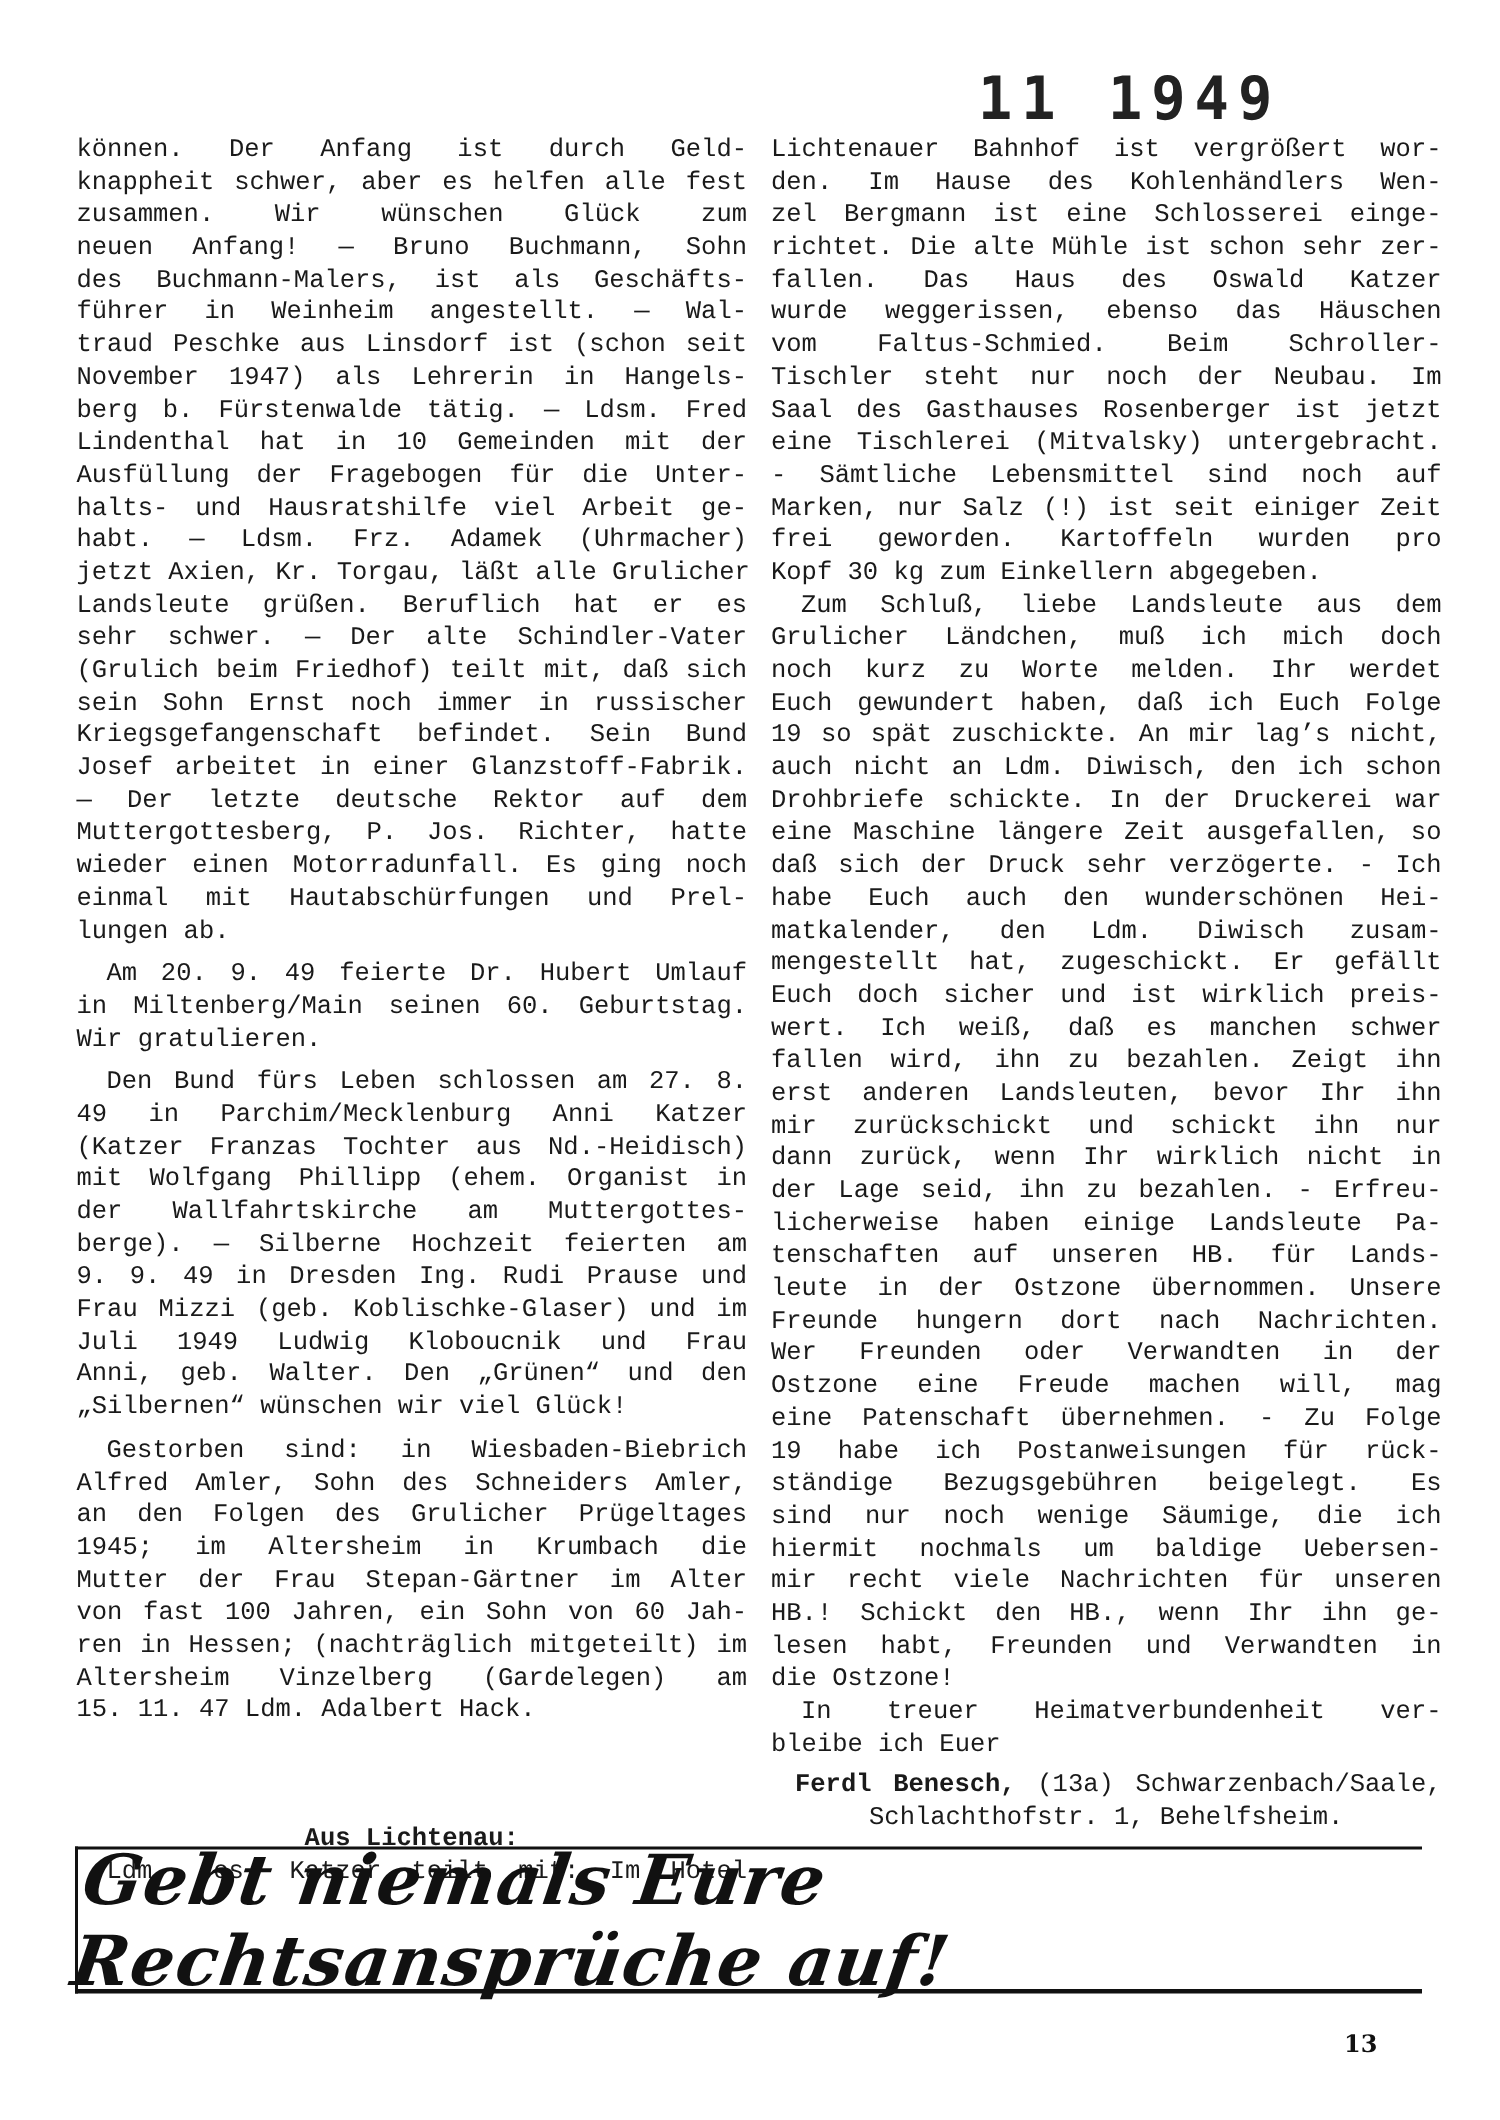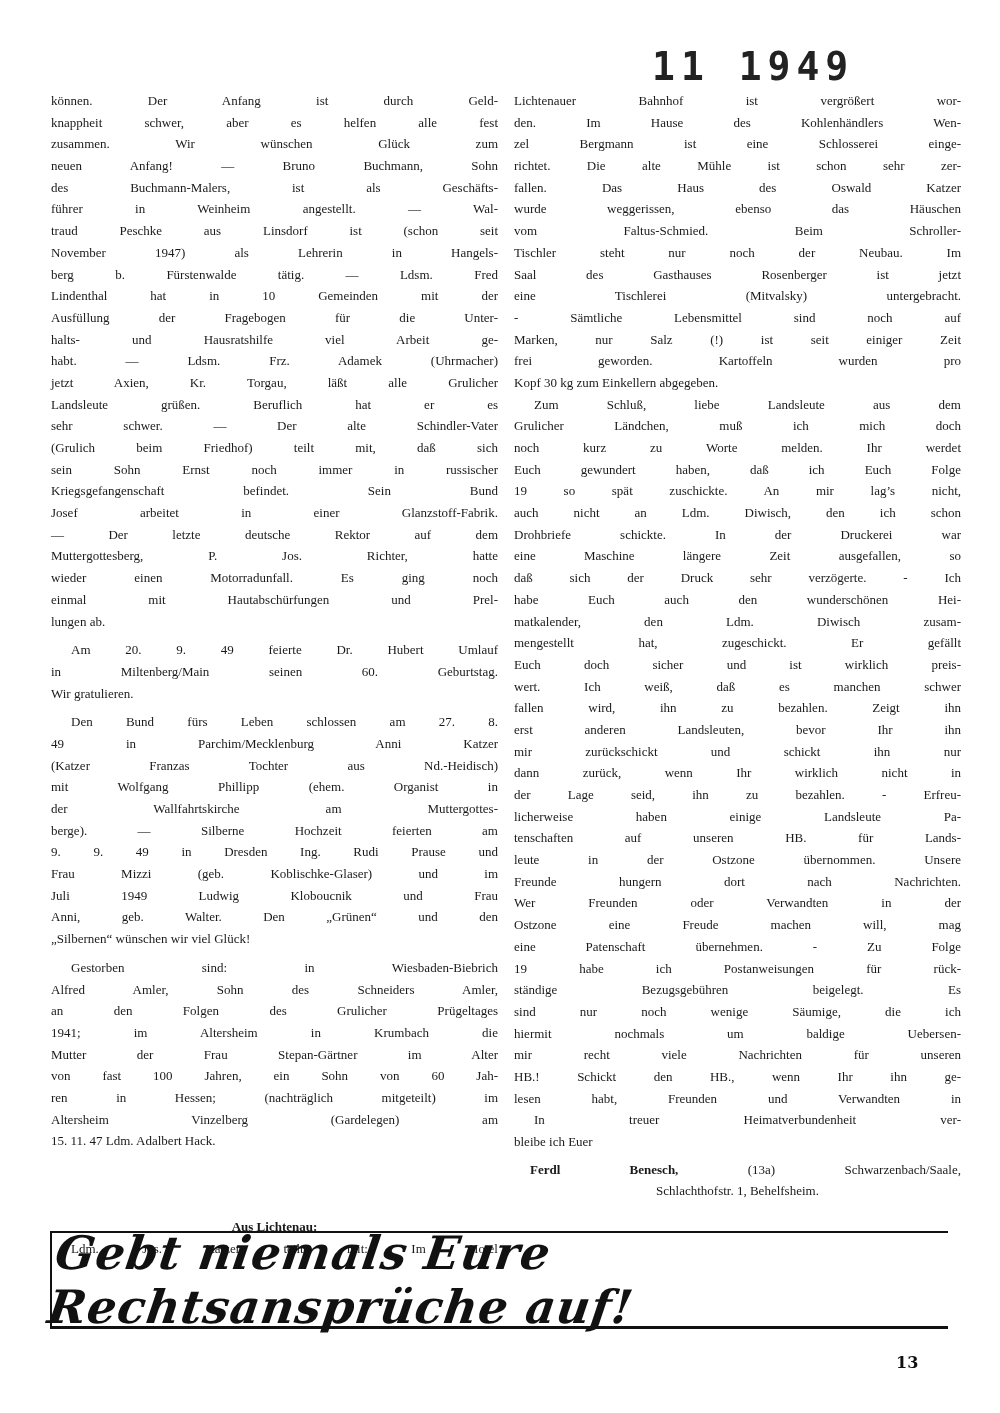--- a/index.html
+++ b/index.html
@@ -5,21 +5,21 @@
   html, body { margin: 0; padding: 0; background: #ffffff; }
   body { width: 1000px; height: 1413px; position: relative; overflow: hidden; color: #1a1a1a; }
   .stamp {
     position: absolute; left: 652px; top: 44px;
     font-family: "DejaVu Sans Mono", monospace; font-weight: bold;
     font-size: 38px; letter-spacing: 6px; color: #222;
     transform: scaleY(1.05);
   }
   .col {
     position: absolute; top: 90px; width: 447px;
-    font-family: Liberation Serif, serif; font-size: 13px; line-height: 21.7px;
+    font-family: Liberation Mono, monospace; font-size: 17px; line-height: 21.7px;
     text-align: justify;
   }
   .col.left { left: 51px; }
   .col.right { left: 514px; }
   .col .line { display: block; text-align: justify; text-align-last: justify; white-space: nowrap; height: 21.7px; overflow: visible; }
   .col .line.last { text-align-last: left; }
   .col .line.indent { padding-left: 20px; }
   .col .gap { height: 7px; }
   .heading { text-align: right; text-align-last: center !important; font-weight: bold; margin-top: 40px; }
   .bold { font-weight: bold; margin-left: 16px; }
@@ -91,21 +91,21 @@
       <span class="line">Frau Mizzi (geb. Koblischke-Glaser) und im</span>
       <span class="line">Juli 1949 Ludwig Kloboucnik und Frau</span>
       <span class="line">Anni, geb. Walter. Den „Grünen“ und den</span>
       <span class="line last">„Silbernen“ wünschen wir viel Glück!</span>
     </div>
   <div class="gap"></div>
   <div id="left-p4">
       <span class="line indent">Gestorben sind: in Wiesbaden-Biebrich</span>
       <span class="line">Alfred Amler, Sohn des Schneiders Amler,</span>
       <span class="line">an den Folgen des Grulicher Prügeltages</span>
-      <span class="line">1941; im Altersheim in Krumbach die</span>
+      <span class="line">1945; im Altersheim in Krumbach die</span>
       <span class="line">Mutter der Frau Stepan-Gärtner im Alter</span>
       <span class="line">von fast 100 Jahren, ein Sohn von 60 Jah-</span>
       <span class="line">ren in Hessen; (nachträglich mitgeteilt) im</span>
       <span class="line">Altersheim Vinzelberg (Gardelegen) am</span>
       <span class="line last">15. 11. 47 Ldm. Adalbert Hack.</span>
     </div>
   <div style="height:24px"></div>
   <span class="line heading">Aus Lichtenau:</span>
   <div id="left-p5">
       <span class="line indent">Ldm. Jos. Katzer teilt mit: Im Hotel</span>
@@ -156,20 +156,21 @@
       <span class="line">Wer Freunden oder Verwandten in der</span>
       <span class="line">Ostzone eine Freude machen will, mag</span>
       <span class="line">eine Patenschaft übernehmen. - Zu Folge</span>
       <span class="line">19 habe ich Postanweisungen für rück-</span>
       <span class="line">ständige Bezugsgebühren beigelegt. Es</span>
       <span class="line">sind nur noch wenige Säumige, die ich</span>
       <span class="line">hiermit nochmals um baldige Uebersen-</span>
       <span class="line">mir recht viele Nachrichten für unseren</span>
       <span class="line">HB.! Schickt den HB., wenn Ihr ihn ge-</span>
       <span class="line">lesen habt, Freunden und Verwandten in</span>
+      <span class="line last">die Ostzone!</span>
     </div>
   <div id="right-p3">
       <span class="line indent">In treuer Heimatverbundenheit ver-</span>
       <span class="line last">bleibe ich Euer</span>
     </div>
   <div style="height:6px"></div>
   <div>
     <span class="line last" style="text-align-last: justify;">
       <span class="bold">Ferdl Benesch,</span>
       <span>(13a) Schwarzenbach/Saale,</span>

